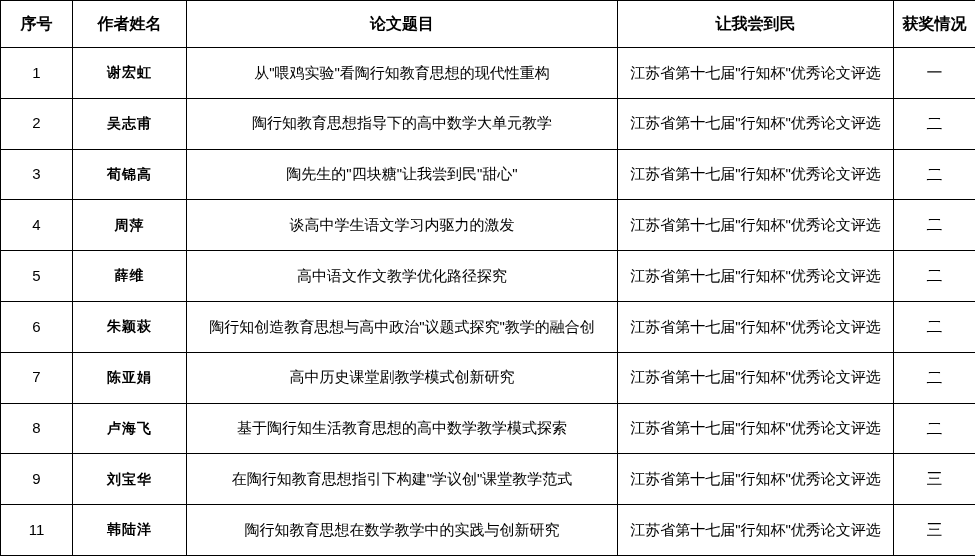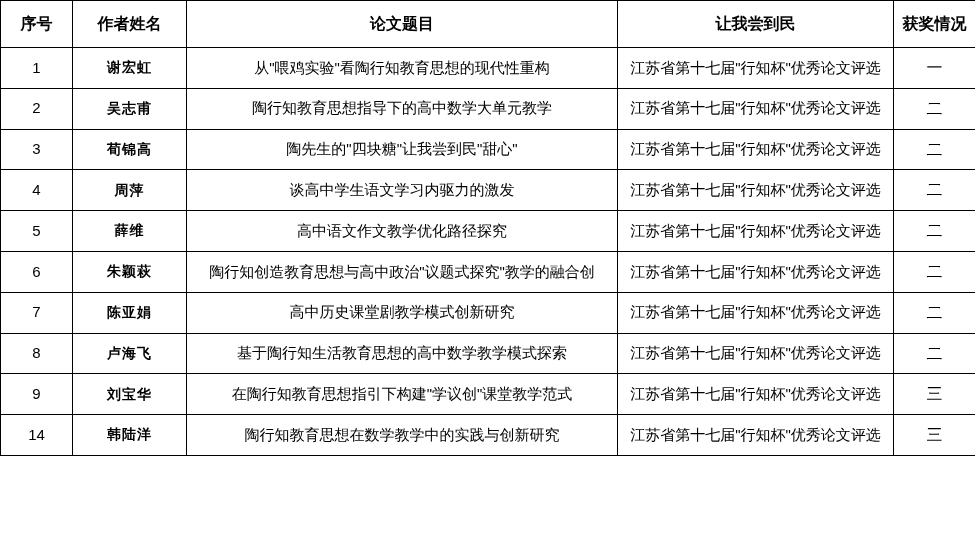--- a/index.html
+++ b/index.html
@@ -6,21 +6,21 @@
     margin: 0;
     padding: 0;
     width: 975px;
     height: 556px;
     background: #ffffff;
     font-family: "Liberation Sans", sans-serif;
     color: #000000;
   }
   table.awards {
     width: 975px;
-    height: 456px;
+    height: 556px;
     border-collapse: collapse;
     table-layout: fixed;
     background: #ffffff;
   }
   col.c-no          { width: 72px; }
   col.c-author      { width: 114px; }
   col.c-title       { width: 431px; }
   col.c-competition { width: 276px; }
   col.c-award       { width: 82px; }
 
@@ -122,20 +122,20 @@
         <td class="cell-award">二</td>
       </tr>
       <tr>
         <td class="cell-no">9</td>
         <td class="cell-author">刘宝华</td>
         <td class="cell-title">在陶行知教育思想指引下构建"学议创"课堂教学范式</td>
         <td class="cell-competition">江苏省第十七届"行知杯"优秀论文评选</td>
         <td class="cell-award">三</td>
       </tr>
       <tr>
-        <td class="cell-no">14</td>
+        <td class="cell-no">11</td>
         <td class="cell-author">韩陆洋</td>
         <td class="cell-title">陶行知教育思想在数学教学中的实践与创新研究</td>
         <td class="cell-competition">江苏省第十七届"行知杯"优秀论文评选</td>
         <td class="cell-award">三</td>
       </tr>
     </tbody>
 </table>
 
 </body></html>

